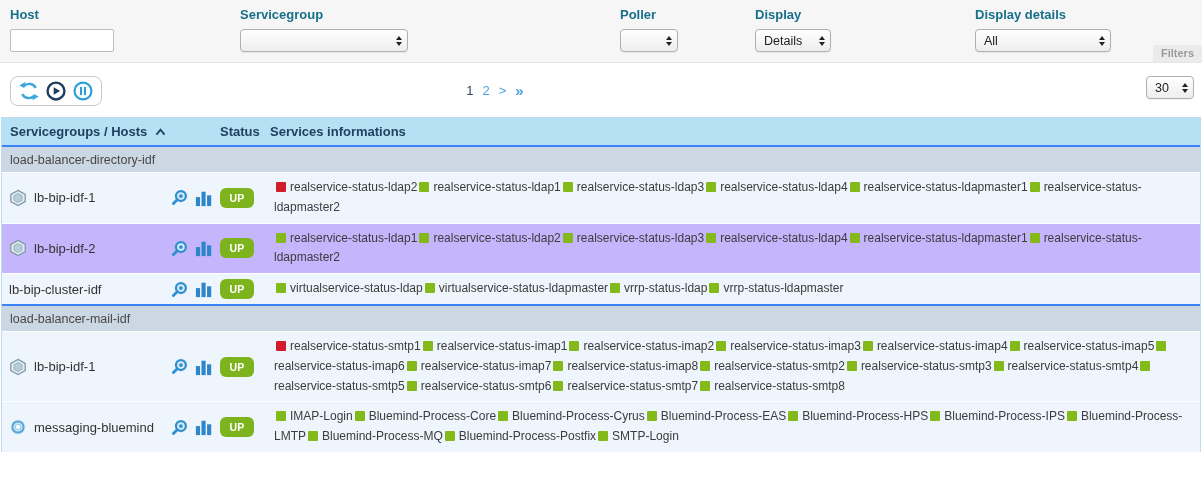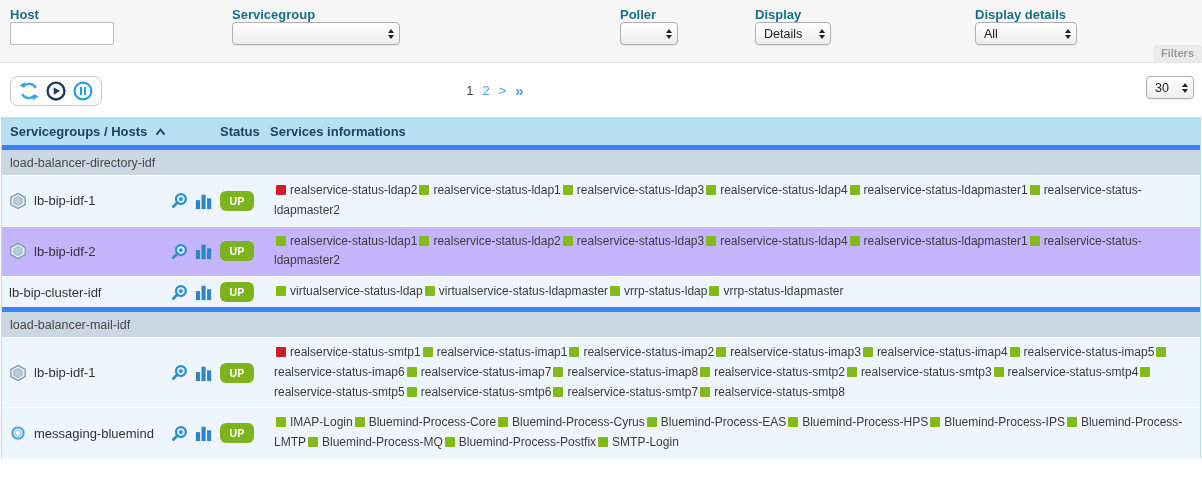--- a/index.html
+++ b/index.html
@@ -4,21 +4,21 @@
 <style>
   * { box-sizing: border-box; margin: 0; padding: 0; }
   body {
     width: 1202px; height: 480px; overflow: hidden;
     background: #fff;
     font-family: "Liberation Sans", sans-serif;
   }
   
   .filterbar { position: relative; height: 63px; background: #f6f6f6; border-bottom: 1px solid #e6e6e6; }
   .fgroup { position: absolute; top: 7px; }
-  .fgroup .flabel { display: block; font-size: 13px; font-weight: bold; color: #17708a; }
+  .fgroup .flabel { display: block; font-size: 13px; font-weight: bold; color: #17708a; margin-bottom: 7px; }
   .txtinput {
     width: 104px; height: 23px; border: 1px solid #bdbdbd; background: #fff; border-radius: 2px;
     font: 12.5px "Liberation Sans", sans-serif; padding: 0 5px; color: #333;
   }
   .select {
     height: 23px; border: 1px solid #b0b0b0; border-radius: 4px;
     background: linear-gradient(#ffffff, #ededed);
     display: flex; align-items: center; padding: 0 5px 0 8px;
     font-size: 12.5px; color: #222; cursor: pointer;
     box-shadow: 0 1px 1px rgba(0,0,0,0.06);
@@ -53,21 +53,21 @@
   
   .table { margin: 0 1px; border: 1px solid #bfdcee; border-bottom: none; }
   .thead {
     display: grid; grid-template-columns: 218px 50px 1fr;
     background: #b6e0f4; height: 27px; align-items: center;
     font-size: 13px; font-weight: bold; color: #20415f;
   }
   .thead .hc1 { padding-left: 8px; display: flex; align-items: center; gap: 8px; cursor: pointer; }
   .group-row {
     background: #ccd7e4; color: #474747; font-size: 12.5px;
-    padding: 6px 8px 5px; border-top: 5px solid #3b82f6;
+    padding: 6px 8px 5px; border-top: 2px solid #3b82f6;
   }
   .host-row {
     display: grid; grid-template-columns: 168px 50px 50px 1fr;
     align-items: center; border-top: 1px solid #fff; padding: 3px 0;
   }
   .host-row.alt0 { background: #eef5fc; }
   .host-row.alt1 { background: #c4b5fd; }
   .host-cell { display: flex; align-items: center; gap: 7px; padding-left: 7px; font-size: 13px; color: #333; }
   .host-cell .hname { cursor: pointer; }
   .actions { display: flex; align-items: center; gap: 6px; }
@@ -83,21 +83,21 @@
   .sq { display: inline-block; width: 10px; height: 10px; border-radius: 1px; margin: 0 4px 0 2px; vertical-align: -1px; }
 </style>
 </head>
 <body>
 
 <div class="filterbar">
   <div class="fgroup" style="left:10px">
     <span class="flabel">Host</span>
     <input class="txtinput" type="text" value="" style="">
   </div>
-  <div class="fgroup" style="left:232px">
+  <div class="fgroup" style="left:240px">
     <span class="flabel">Servicegroup</span>
     <div class="select" style="width:168px">
       <span class="val"></span>
       <span class="updown">
           <i class="u"></i>
           <i class="d"></i>
         </span>
     </div>
   </div>
   <div class="fgroup" style="left:620px">
@@ -115,21 +115,21 @@
     <div class="select" style="width:76px">
       <span class="val">Details</span>
       <span class="updown">
           <i class="u"></i>
           <i class="d"></i>
         </span>
     </div>
   </div>
   <div class="fgroup" style="left:975px">
     <span class="flabel">Display details</span>
-    <div class="select" style="width:102px">
+    <div class="select" style="width:136px">
       <span class="val">All</span>
       <span class="updown">
           <i class="u"></i>
           <i class="d"></i>
         </span>
     </div>
   </div>
   <div class="filters-tab">Filters</div>
 </div>
 

